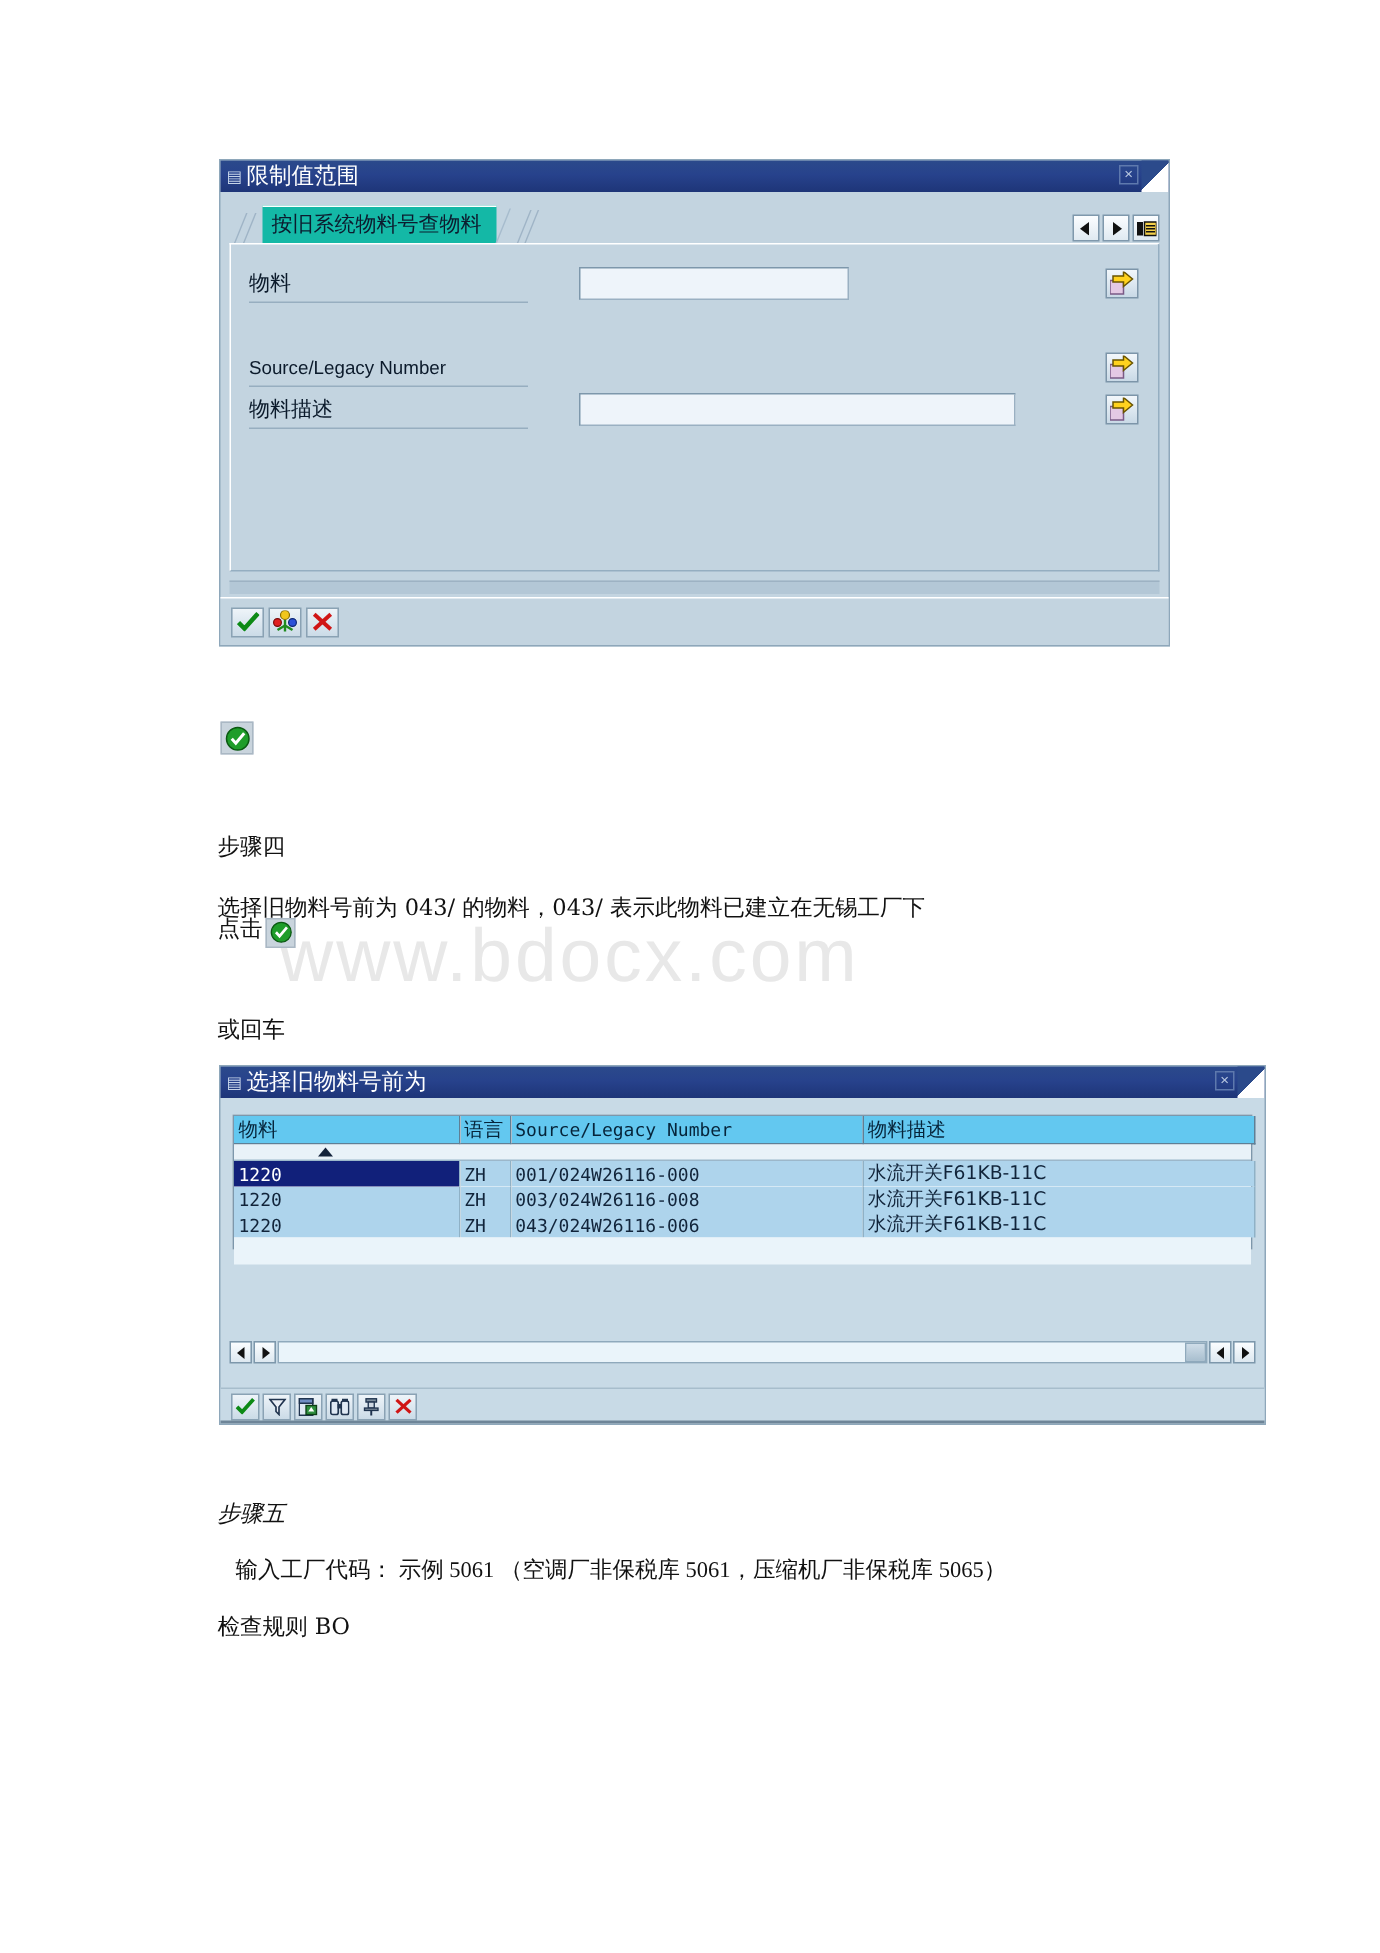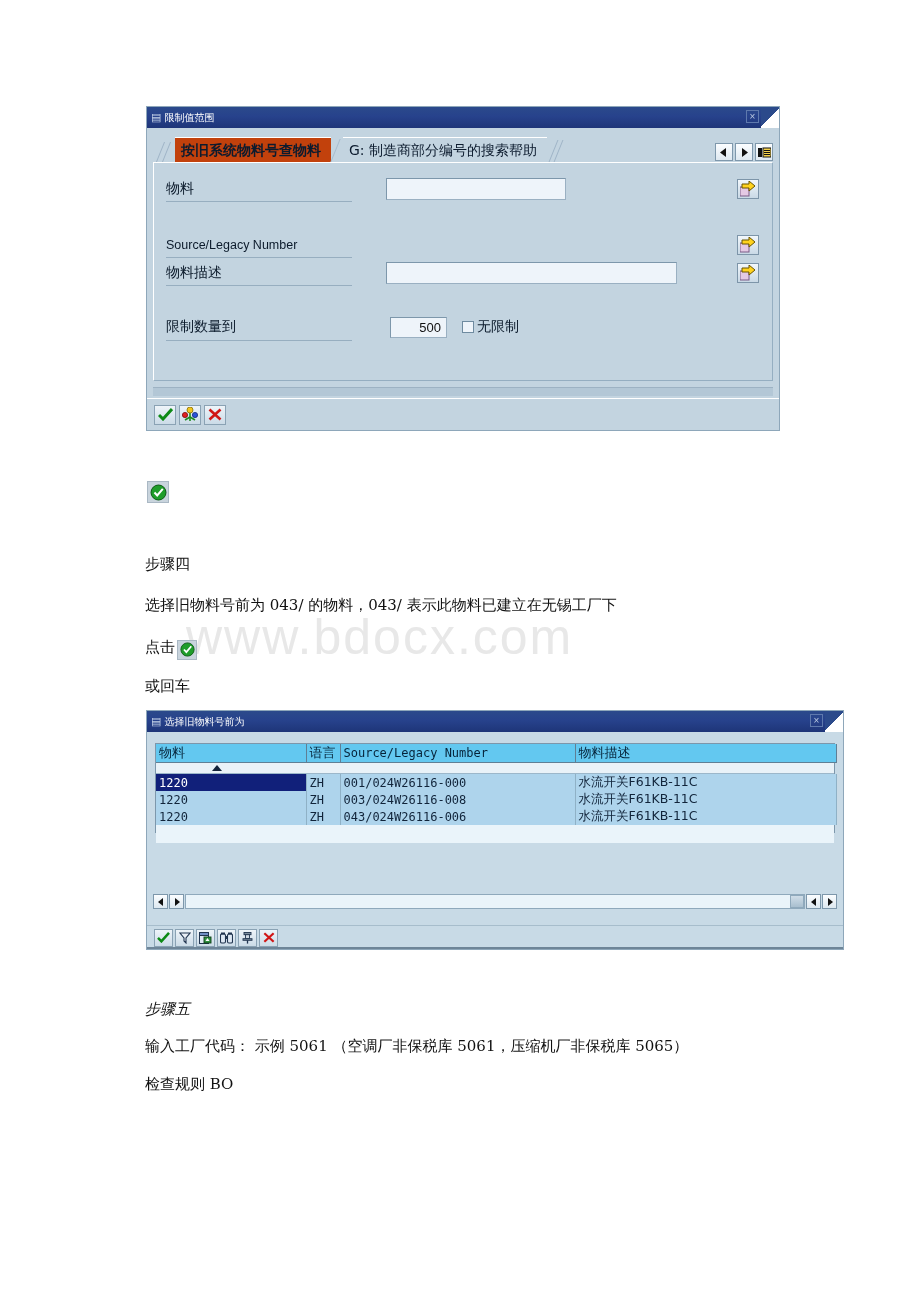--- a/index.html
+++ b/index.html
@@ -56,21 +56,21 @@
     padding-left: 4px;
     box-sizing: border-box;
   }
   .titlebar .tb-glyph {
     font-size: 11px;
     margin-right: 3px;
     color: #c5d3e8;
   }
   .titlebar .tb-text {
     font-family: "DejaVu Sans", sans-serif;
-    font-size: 10px;
+    font-size: 15px;
     letter-spacing: 0px;
     white-space: nowrap;
   }
   .tb-close {
     position: absolute;
     right: 20px;
     top: 3px;
     width: 13px;
     height: 13px;
     border: 1px solid #5e79ad;
@@ -121,22 +121,22 @@
     padding: 0 10px 0 6px;
     font-family: "DejaVu Sans", sans-serif;
     font-size: 14px;
     color: #0c1b2e;
     background: #d6e3ec;
     border-top: 1px solid #ffffff;
     position: relative;
     white-space: nowrap;
   }
   .tab.active {
-    background: #c2410c;
-    font-weight: bold;
+    background: #14b8a6;
+    font-weight: normal;
   }
   .tab.inactive {
     background: #c3d4e0;
   }
   .tab-sep {
     width: 12px;
     height: 24px;
     position: relative;
   }
   .tab-sep::after {
@@ -563,21 +563,20 @@
     <span class="tb-glyph">▤</span>
     <span class="tb-text">限制值范围</span>
     <span class="tb-close">×</span>
     <span class="tb-corner"></span>
   </div>
 
   <div class="tabstrip">
     <span class="tab-lead"></span>
     <div class="tab active">按旧系统物料号查物料</div>
     <span class="tab-sep"></span>
-    <div class="tab inactive">G: 制造商部分编号的搜索帮助</div>
     <span class="tab-trail"></span>
     <span class="tab-spacer"></span>
     <div class="navbtns">
       <div class="navbtn">
         <svg width="8" height="9" viewBox="0 0 8 9">
             <polygon points="6,0 6,9 0,4.5" fill="#111"></polygon>
           </svg>
       </div>
       <div class="navbtn">
         <svg width="8" height="9" viewBox="0 0 8 9">
@@ -627,29 +626,20 @@
       <span class="fline"></span>
       <div class="finput" style="left:232px;width:291px;"></div>
       <div class="arrowbtn">
         <svg width="16" height="16" viewBox="0 0 16 16">
           <rect x="0" y="6" width="9" height="9" fill="#e4c9e4" stroke="#7a5a86" stroke-width="1"></rect>
           <polygon points="2,3 9,3 9,0 15,5 9,10 9,7 2,7" fill="#ffd21e" stroke="#6a5400" stroke-width="1"></polygon>
         </svg>
       </div>
     </div>
 
-    <div class="limitrow">
-      <span class="flabel">限制数量到</span>
-      <span class="fline" style="bottom:0;"></span>
-      <div class="numfield">500</div>
-      <div class="cbwrap">
-        <span class="cbbox"></span>
-        <span class="cblabel">无限制</span>
-      </div>
-    </div>
   </div>
 
   <div class="footer-gap"></div>
 
   <div class="dlg-footer">
     <div class="tbtn">
       <svg width="15" height="13" viewBox="0 0 15 13">
         <polyline points="1,7 5,11 14,1" fill="none" stroke="#0d8a16" stroke-width="3"></polyline>
       </svg>
     </div>
@@ -675,33 +665,33 @@
 <div class="stand-icon" style="left:147px; top:481px;">
   <svg width="17" height="17" viewBox="0 0 17 17">
     <circle cx="8.5" cy="8.5" r="7.5" fill="#1f9d2a" stroke="#0b5a12" stroke-width="1"></circle>
     <polyline points="4.5,8.5 7.2,11.5 12.8,4.8" fill="none" stroke="#ffffff" stroke-width="2"></polyline>
   </svg>
 </div>
 
 <div class="ptext" style="left:145px; top:555px;">步骤四</div>
 <div class="ptext" style="left:145px; top:596px;">选择旧物料号前为 043/ 的物料，043/ 表示此物料已建立在无锡工厂下</div>
 
-<div class="ptext" style="left:145px; top:638px;text-align:center;">
+<div class="ptext" style="left:145px; top:610px;text-align:center;">
   <span>点击</span><span class="inline-icon">
     <svg width="15" height="15" viewBox="0 0 17 17">
       <circle cx="8.5" cy="8.5" r="7.5" fill="#1f9d2a" stroke="#0b5a12" stroke-width="1"></circle>
       <polyline points="4.5,8.5 7.2,11.5 12.8,4.8" fill="none" stroke="#ffffff" stroke-width="2"></polyline>
     </svg>
   </span>
 </div>
 
 <div class="ptext" style="left:145px; top:677px;">或回车</div>
 
 <div class="ptext" style="left:145px; top:1000px;font-style:italic;">步骤五</div>
-<div class="ptext" style="left:145px; top:1037px;">输入工厂代码： 示例 5061 （空调厂非保税库 5061，压缩机厂非保税库 5065）</div>
+<div class="ptext" style="left:157px; top:1037px;font-family:Liberation Serif, serif;">输入工厂代码： 示例 5061 （空调厂非保税库 5061，压缩机厂非保税库 5065）</div>
 <div class="ptext" style="left:145px; top:1075px;">检查规则 BO</div>
 
 <div id="dialog-order">
 
   <div class="titlebar">
     <span class="tb-glyph">▤</span>
     <span class="tb-text">选择旧物料号前为</span>
     <span class="tb-close">×</span>
     <span class="tb-corner"></span>
   </div>

